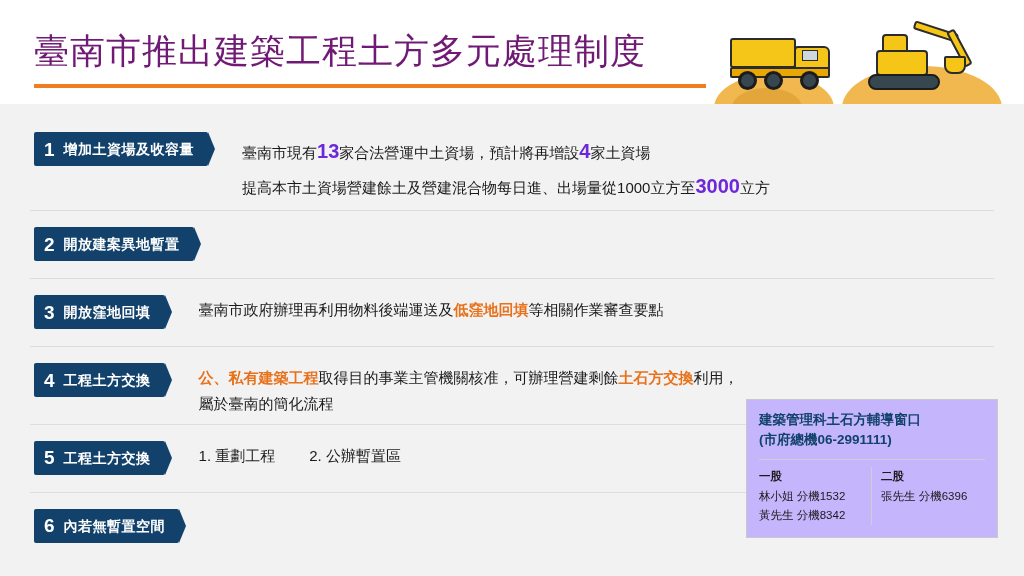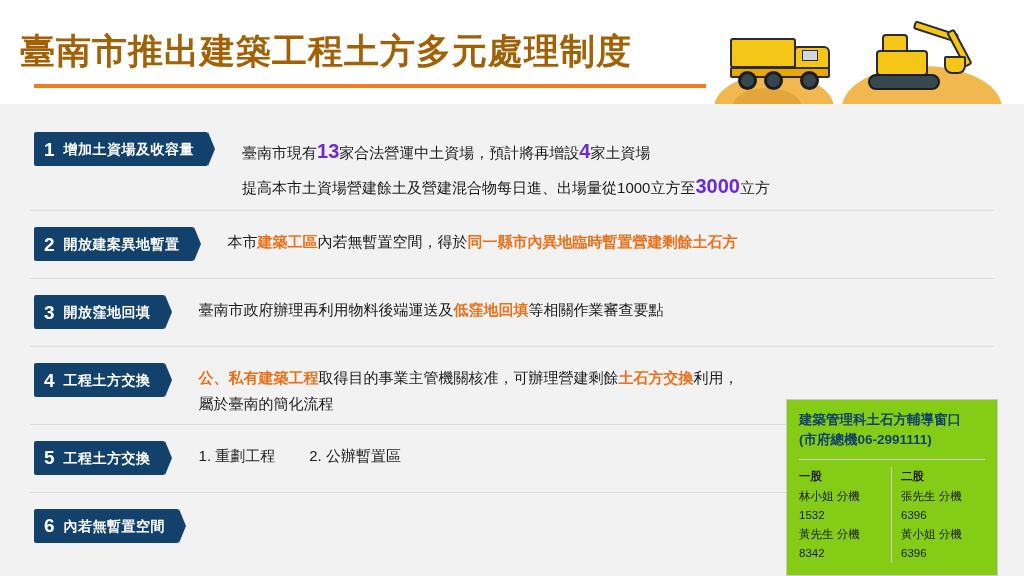--- a/index.html
+++ b/index.html
@@ -20,25 +20,25 @@
 
   
   .header {
     position: absolute;
     left: 0; top: 0;
     width: 1024px; height: 104px;
     background: #ffffff;
   }
   .title {
     position: absolute;
-    left: 20px; top: 28px;
+    left: 34px; top: 28px;
     font-size: 35px;
-    font-weight: bold;
+    font-weight: normal;
     letter-spacing: 1px;
-    color: #a16207;
+    color: #701a75;
     white-space: nowrap;
   }
   .title-underline {
     position: absolute;
     left: 34px; top: 84px;
     width: 672px; height: 4px;
     background: #f07d22;
   }
 
   
@@ -226,22 +226,22 @@
   }
   .content .line { white-space: nowrap; }
   .hl-orange { color: #e8721c; font-weight: bold; }
   .num-big { color: #6d28d9; font-weight: bold; font-size: 20px; }
   .sub-item { display: inline-block; margin-right: 34px; }
 
   
   .contact-box {
     position: absolute;
     right: 26px; top: 295px;
-    width: 212px;
-    background: #84cc16;
+    width: 252px;
+    background: #c4b5fd;
     border: 1px solid #c9c9c9;
     padding: 10px 12px 12px 12px;
     margin-left: 39px;
   }
   .contact-title {
     font-size: 13.5px;
     font-weight: bold;
     color: #12426b;
     line-height: 1.5;
     white-space: nowrap;
@@ -301,23 +301,20 @@
           <div class="content">
             <div class="line"><span>臺南市現有</span><span class="num-big">13</span><span>家合法營運中土資場，預計將再增設</span><span class="num-big">4</span><span>家土資場</span></div>
             <div class="line"><span>提高本市土資場營建餘土及營建混合物每日進、出場量從1000立方至</span><span class="num-big">3000</span><span>立方</span></div>
           </div>
         </div>
         <div class="row">
           <div class="badge">
             <span class="num">2</span>
             <span class="btxt">開放建案異地暫置</span>
           </div>
-          <div class="content">
-            <div class="line"><span>本市</span><span class="hl-orange">建築工區</span><span>內若無暫置空間，得於</span><span class="hl-orange">同一縣市內異地臨時暫置營建剩餘土石方</span></div>
-          </div>
         </div>
         <div class="row">
           <div class="badge">
             <span class="num">3</span>
             <span class="btxt">開放窪地回填</span>
           </div>
           <div class="content">
             <div class="line"><span>臺南市政府辦理再利用物料後端運送及</span><span class="hl-orange">低窪地回填</span><span>等相關作業審查要點</span></div>
           </div>
         </div>
@@ -356,19 +353,18 @@
       <div class="contact-divider"></div>
       <div class="contact-cols">
         <div class="ccol left">
           <div class="chead">一股</div>
           <div>林小姐 分機1532</div>
           <div>黃先生 分機8342</div>
         </div>
         <div class="ccol right">
           <div class="chead">二股</div>
           <div>張先生 分機6396</div>
-          <div>黃小姐 分機6396</div>
         </div>
       </div>
     </div>
   </div>
 
 </div>
 
 </body></html>

